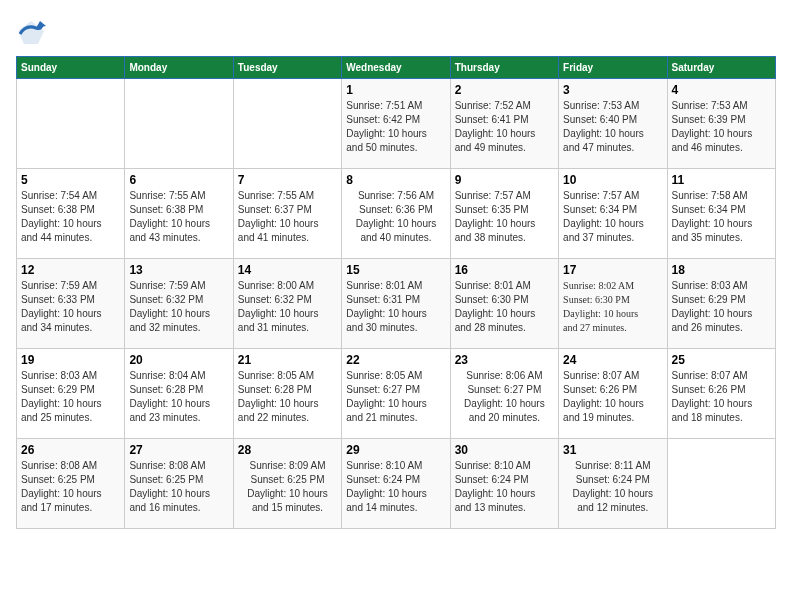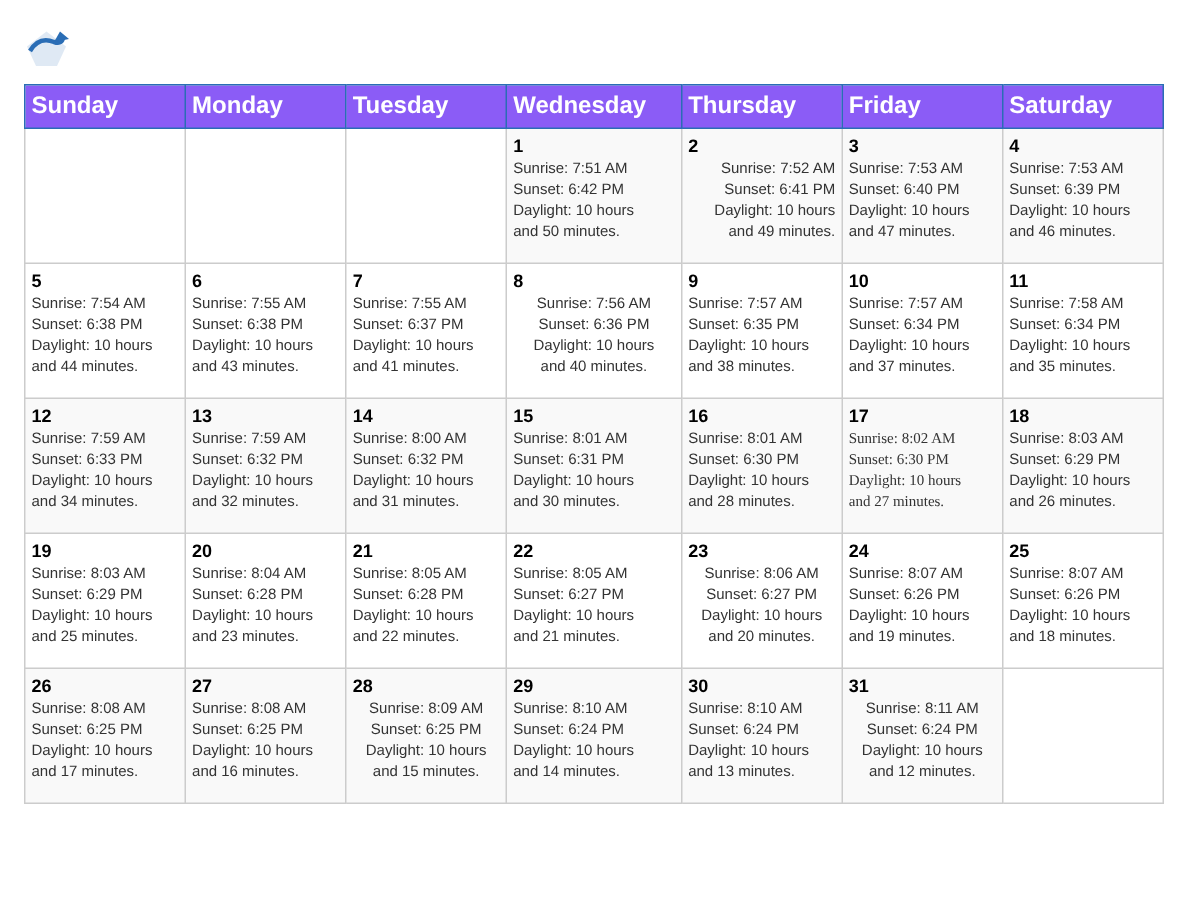--- a/index.html
+++ b/index.html
@@ -43,25 +43,25 @@
     .subtitle {
       font-size: 14px;
       color: #555;
     }
     table {
       width: 100%;
       border-collapse: collapse;
       font-size: 11px;
     }
     thead tr th {
-      background-color: #8b5cf6;
+      background-color: #15803d;
       color: #fff;
       padding: 5px 4px;
       text-align: left;
-      font-size: 16px;
+      font-size: 10px;
       font-weight: bold;
       border: 1px solid #2a6db5;
     }
     tbody tr td {
       border: 1px solid #ccc;
       vertical-align: top;
       padding: 4px;
       min-height: 80px;
       height: 90px;
       background: #fff;
@@ -125,21 +125,21 @@
         <td class="empty-cell"></td>
         <td>
           <span class="day-num">1</span>
           <div class="day-info" style="white-space: pre-line;">Sunrise: 7:51 AM
 Sunset: 6:42 PM
 Daylight: 10 hours
 and 50 minutes.</div>
         </td>
         <td>
           <span class="day-num">2</span>
-          <div class="day-info" style="white-space: pre-line; text-align: right;">Sunrise: 7:52 AM
+          <div class="day-info" style="white-space: pre-line;">Sunrise: 7:52 AM
 Sunset: 6:41 PM
 Daylight: 10 hours
 and 49 minutes.</div>
         </td>
         <td>
           <span class="day-num">3</span>
           <div class="day-info" style="white-space: pre-line;">Sunrise: 7:53 AM
 Sunset: 6:40 PM
 Daylight: 10 hours
 and 47 minutes.</div>

